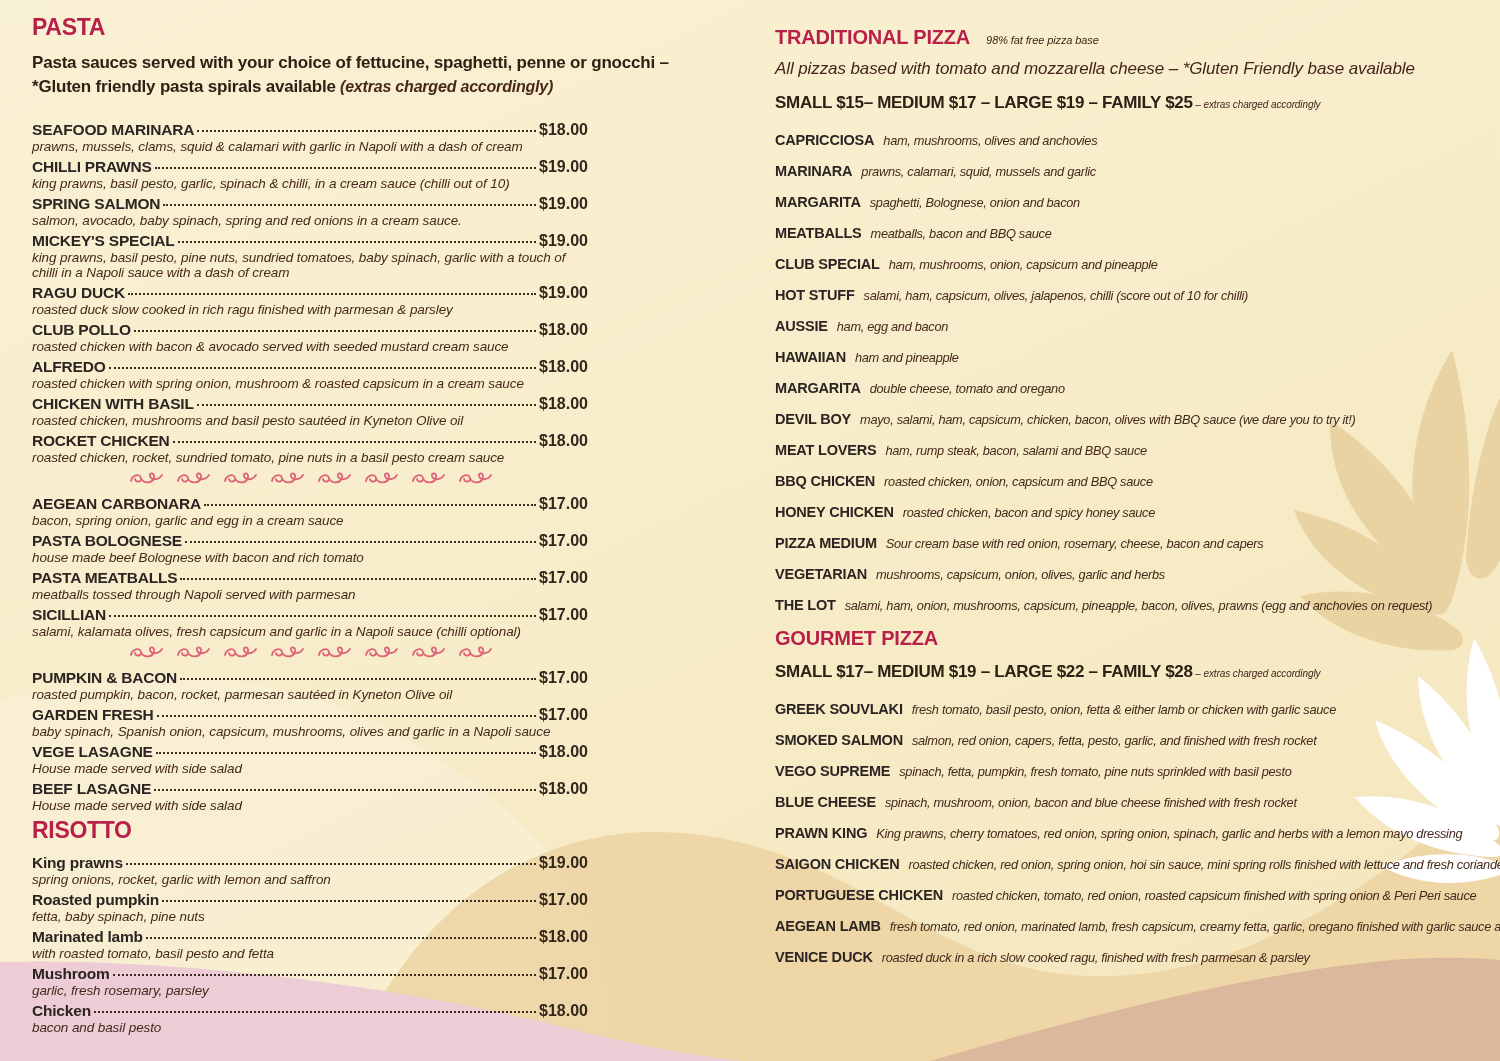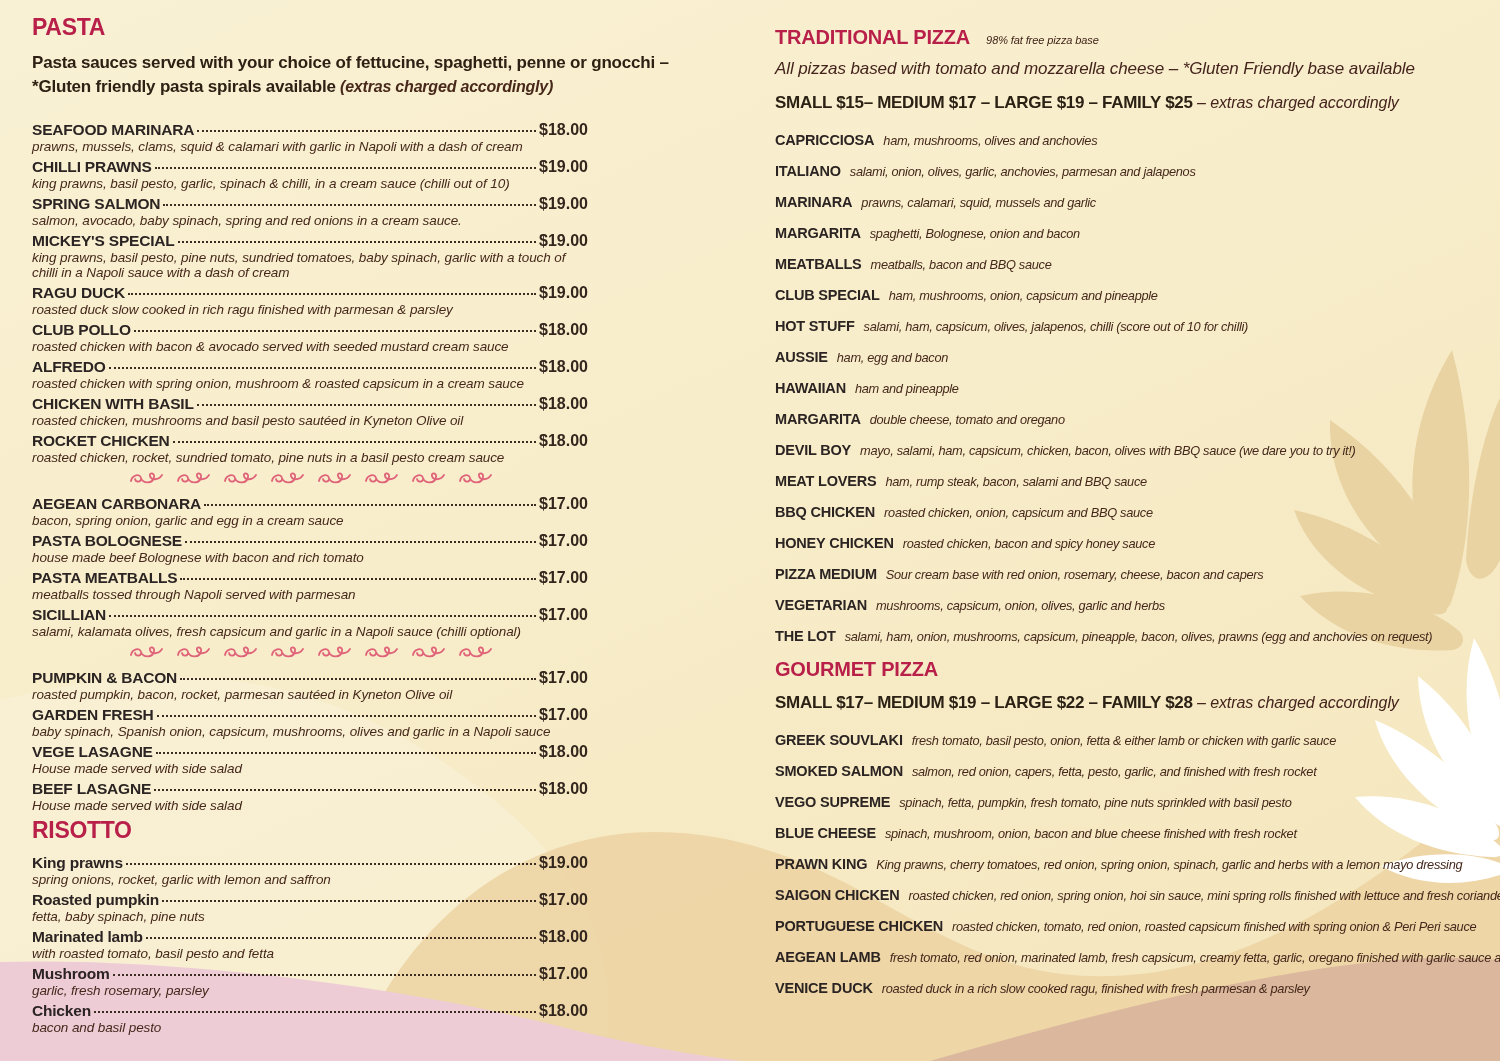--- a/index.html
+++ b/index.html
@@ -39,21 +39,21 @@
   .orn{display:flex;gap:13px;justify-content:center;align-items:center;margin:5px 0 8px 0;height:17px;}
   .orn svg{display:block;}
 
   .risotto-head{margin-top:20px;}
 
   .hd-row{display:flex;align-items:baseline;margin:0 0 10px 0;}
   h1.sec-r{font-size:20px;font-weight:bold;color:var(--accent);letter-spacing:-0.2px;margin:0;}
   .sub{font-style:italic;font-size:11px;color:#3f2318;margin-left:16px;letter-spacing:-0.1px;}
   .note{font-style:italic;font-size:17px;color:#44241d;letter-spacing:-0.1px;margin:0 0 14px 0;}
   .sizes{font-weight:bold;font-size:17px;letter-spacing:-0.3px;color:#2b2114;margin:0 0 18px 0;}
-  .sizes .it{font-weight:normal;font-style:italic;font-size:16px;color:#44241d;letter-spacing:-0.1px;}
+  .sizes .it{font-weight:normal;font-style:italic;font-size:10px;color:#44241d;letter-spacing:-0.1px;}
 
   .pz{margin-bottom:13px;line-height:17px;white-space:nowrap;}
   .pz-name{font-weight:bold;font-size:14.5px;letter-spacing:-0.2px;margin-right:9px;}
   .pz-desc{font-style:italic;font-size:12.8px;color:var(--desc-text);letter-spacing:-0.3px;}
   .gourmet-head{margin-top:12px;}
 </style>
 </head>
 <body>
 
 <div class="page">
@@ -357,21 +357,20 @@
     <div class="hd-row">
       <h1 class="sec-r">TRADITIONAL PIZZA</h1>
       <span class="sub">98% fat free pizza base</span>
     </div>
     <p class="note">All pizzas based with tomato and mozzarella cheese – *Gluten Friendly base available</p>
     <p class="sizes">
       <span>SMALL $15– MEDIUM $17 – LARGE $19 – FAMILY $25</span><span class="it"> – extras charged accordingly</span>
     </p>
     <div id="traditional-list">
         <div class="pz"><span class="pz-name">CAPRICCIOSA</span><span class="pz-desc">ham, mushrooms, olives and anchovies</span></div>
-        <div class="pz"><span class="pz-name">ITALIANO</span><span class="pz-desc">salami, onion, olives, garlic, anchovies, parmesan and jalapenos</span></div>
         <div class="pz"><span class="pz-name">MARINARA</span><span class="pz-desc">prawns, calamari, squid, mussels and garlic</span></div>
         <div class="pz"><span class="pz-name">MARGARITA</span><span class="pz-desc">spaghetti, Bolognese, onion and bacon</span></div>
         <div class="pz"><span class="pz-name">MEATBALLS</span><span class="pz-desc">meatballs, bacon and BBQ sauce</span></div>
         <div class="pz"><span class="pz-name">CLUB SPECIAL</span><span class="pz-desc">ham, mushrooms, onion, capsicum and pineapple</span></div>
         <div class="pz"><span class="pz-name">HOT STUFF</span><span class="pz-desc">salami, ham, capsicum, olives, jalapenos, chilli (score out of 10 for chilli)</span></div>
         <div class="pz"><span class="pz-name">AUSSIE</span><span class="pz-desc">ham, egg and bacon</span></div>
         <div class="pz"><span class="pz-name">HAWAIIAN</span><span class="pz-desc">ham and pineapple</span></div>
         <div class="pz"><span class="pz-name">MARGARITA</span><span class="pz-desc">double cheese, tomato and oregano</span></div>
         <div class="pz"><span class="pz-name">DEVIL BOY</span><span class="pz-desc">mayo, salami, ham, capsicum, chicken, bacon, olives with BBQ sauce (we dare you to try it!)</span></div>
         <div class="pz"><span class="pz-name">MEAT LOVERS</span><span class="pz-desc">ham, rump steak, bacon, salami and BBQ sauce</span></div>

